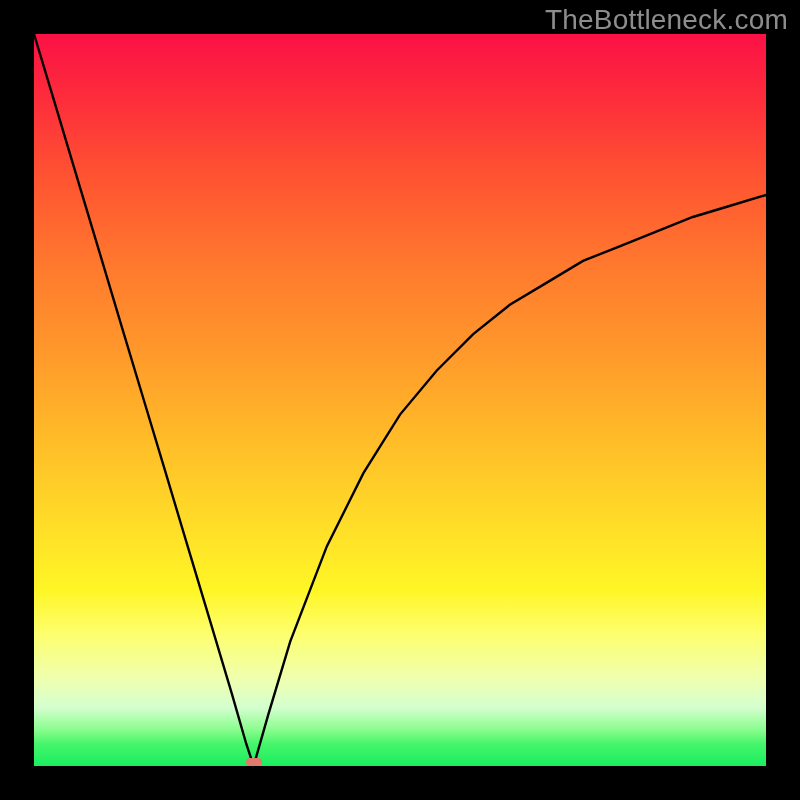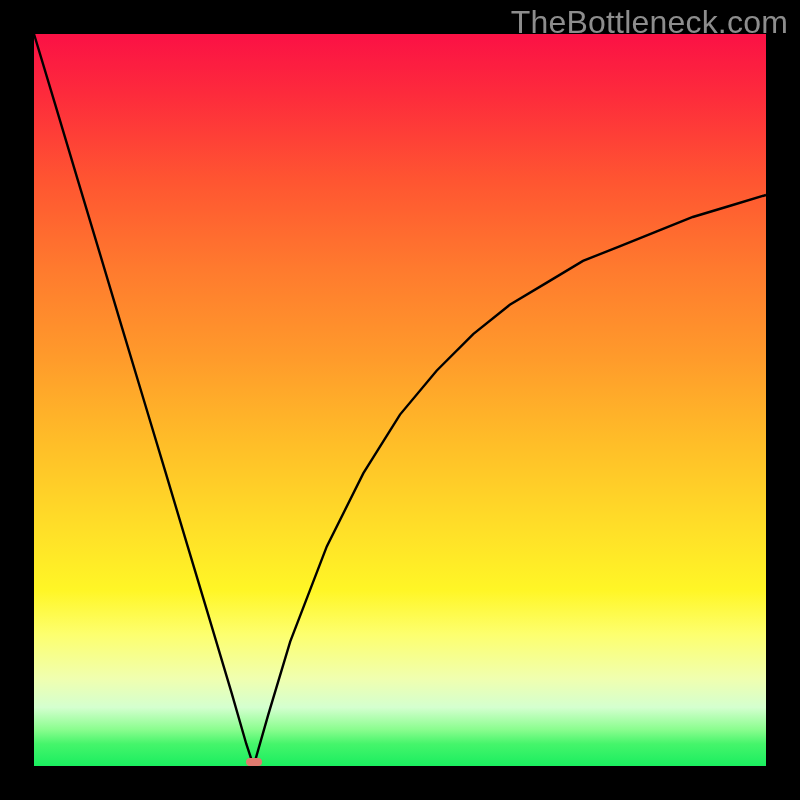--- a/index.html
+++ b/index.html
@@ -43,21 +43,21 @@
       #8bfd8f 95%,
       #45f56b 97%,
       #1aee5f 100%
     );
   }
   .watermark {
     position: absolute;
     top: 4px;
     right: 12px;
     color: #8d8d8d;
-    font-size: 32px;
+    font-size: 28px;
     font-weight: 400;
     letter-spacing: 0.2px;
     z-index: 10;
   }
   svg.curve {
     position: absolute;
     top: 0;
     left: 0;
     width: 732px;
     height: 732px;

